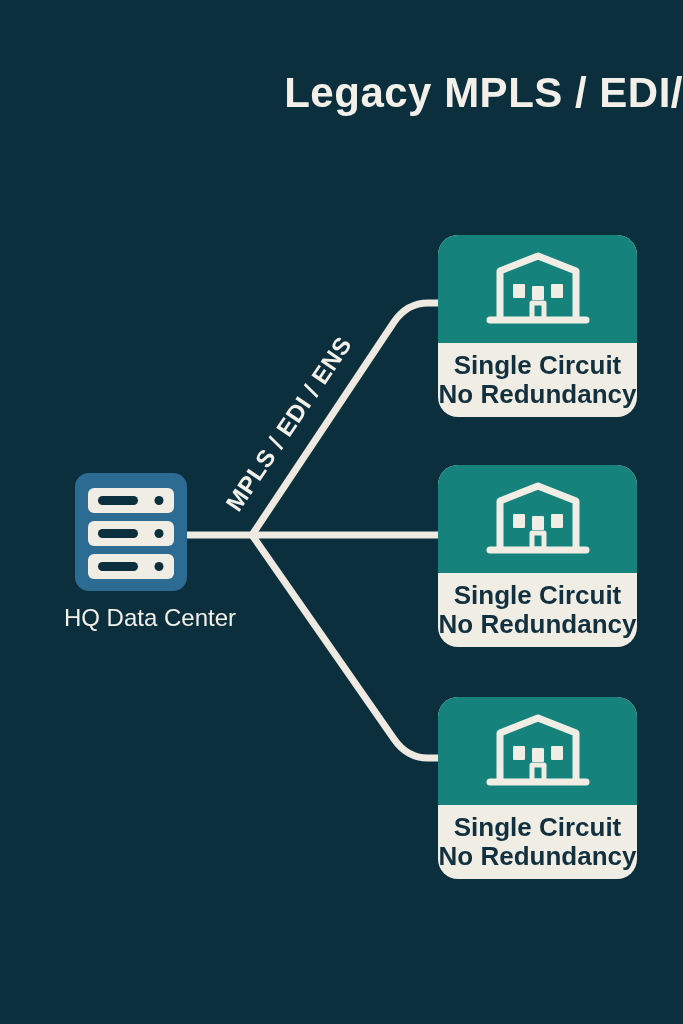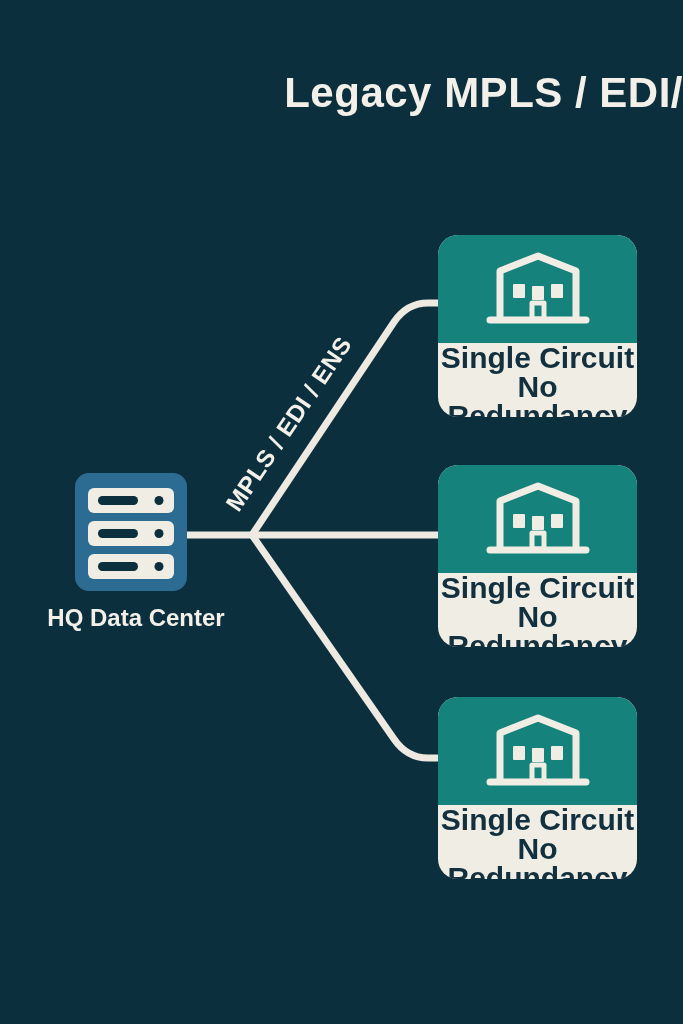--- a/index.html
+++ b/index.html
@@ -51,24 +51,24 @@
     left: 75px;
     top: 473px;
     width: 112px;
     height: 118px;
   }
   .hq-label {
     position: absolute;
     left: 36px;
     top: 604px;
     width: 200px;
-    text-align: center;
+    text-align: right;
     color: #f3f0e9;
     font-size: 24px;
-    font-weight: 700;
+    font-weight: 400;
     white-space: nowrap;
   }
   .branch-card {
     position: absolute;
     left: 438px;
     width: 199px;
     height: 182px;
     border-radius: 20px;
     overflow: hidden;
     background: #f0ede5;
@@ -84,23 +84,23 @@
     display: flex;
     align-items: center;
     justify-content: center;
     flex: 0 0 auto;
   }
   .card-bottom {
     flex: 1;
     display: flex;
     flex-direction: column;
     align-items: center;
-    justify-content: flex-end;
+    justify-content: center;
     color: #12303e;
-    font-size: 30px;
+    font-size: 26px;
     font-weight: 700;
     line-height: 29px;
     text-align: center;
   }
 </style>
 </head>
 <body>
 
 <div class="canvas">
 

